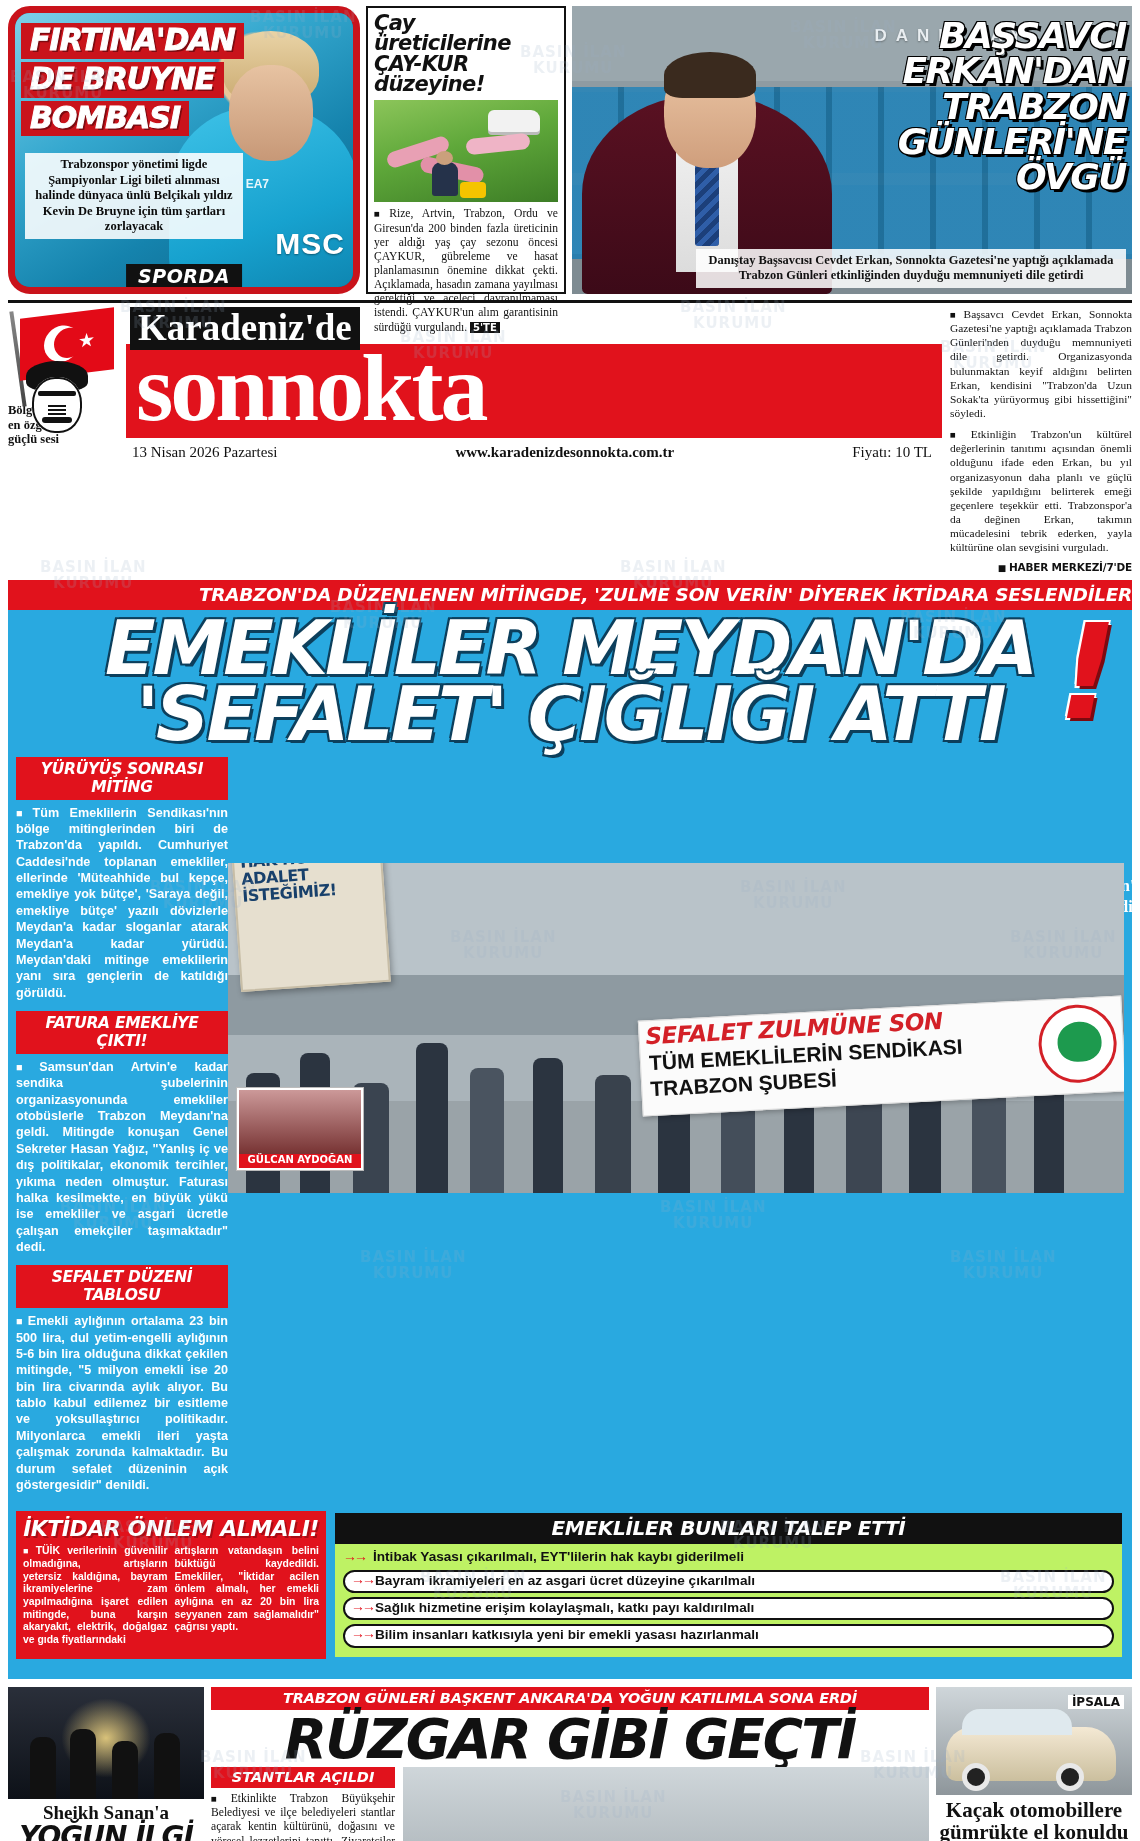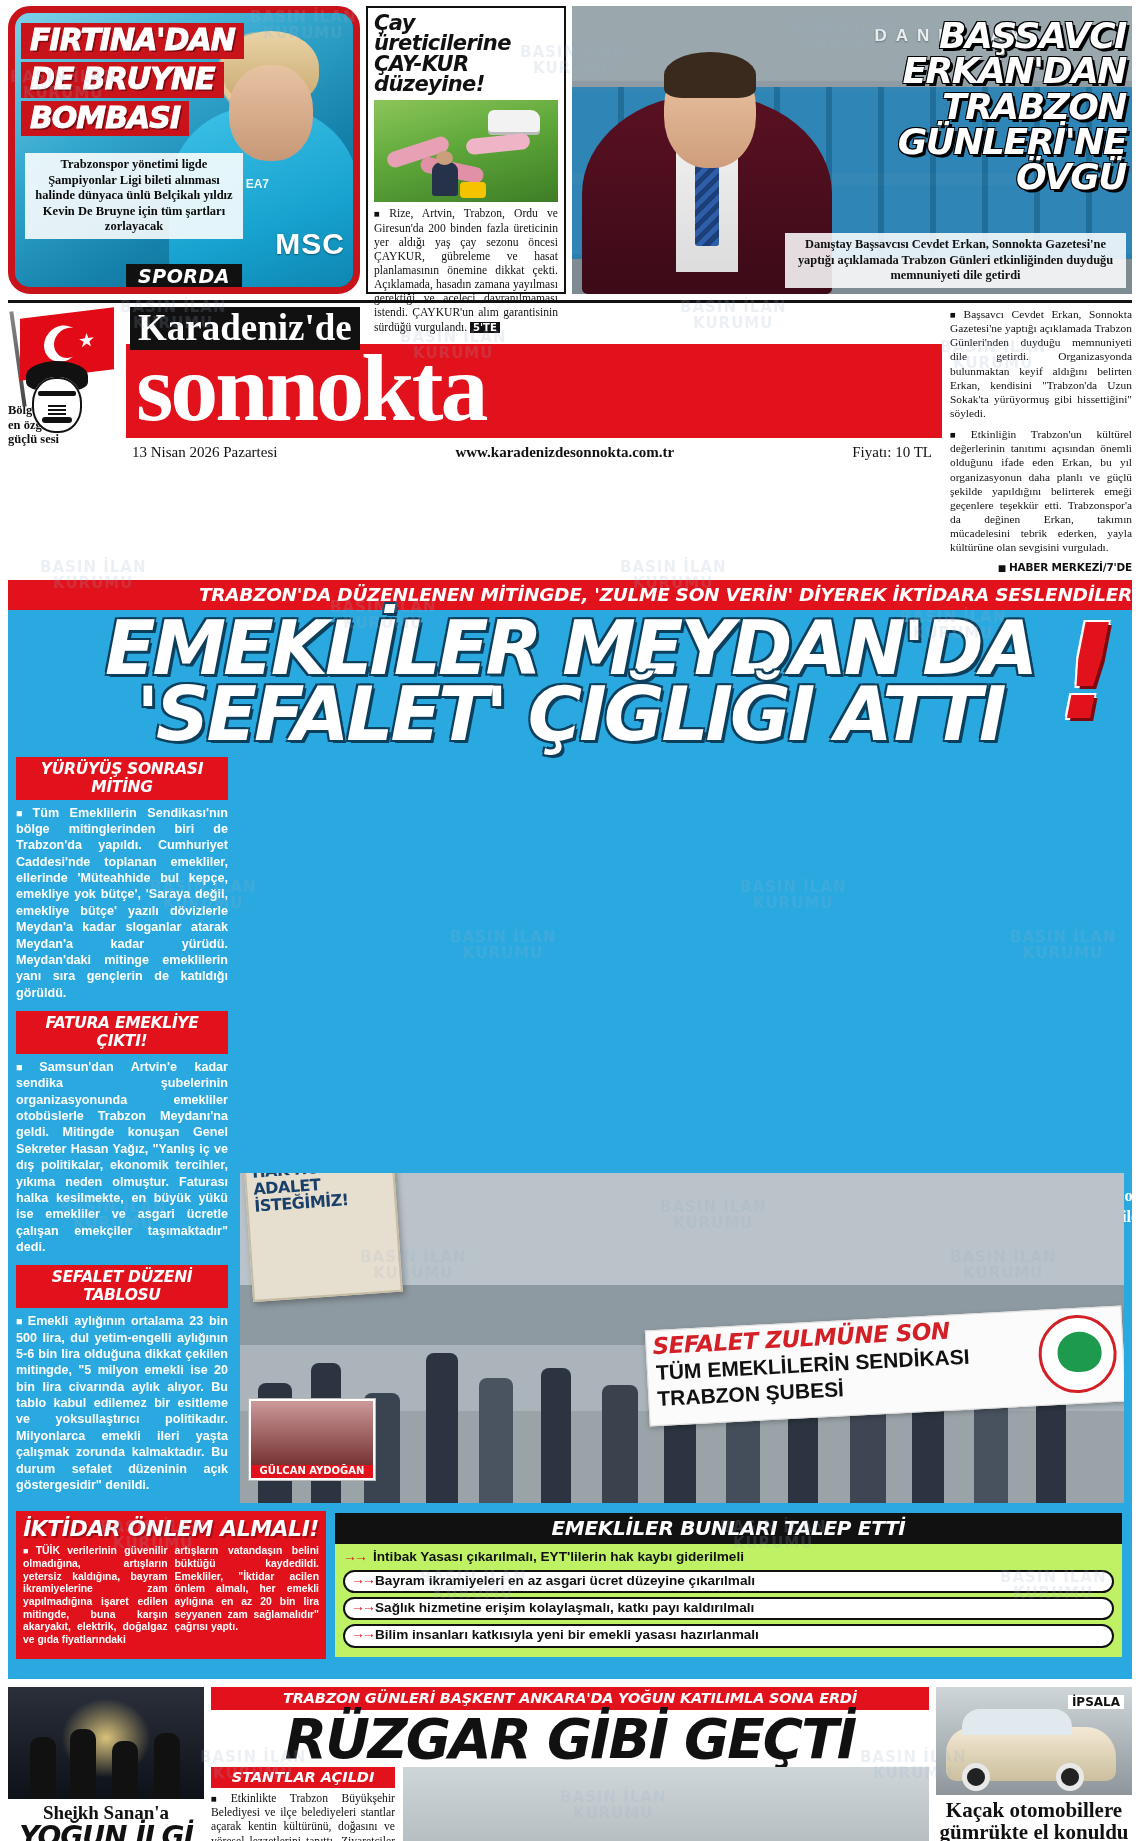--- a/index.html
+++ b/index.html
@@ -143,21 +143,21 @@
   .pros h2{
     position:absolute; right:6px; top:12px; width:330px; text-align:right;
   }
   .pros h2 span{
     display:block; color:#fff; font-family:"DejaVu Sans",sans-serif;
     font-weight:900; font-style:italic; font-size:36px; line-height:.98;
     letter-spacing:-1.5px;
     text-shadow:3px 3px 0 #000, -1px -1px 0 #000, 1px -1px 0 #000, -1px 1px 0 #000;
   }
   .pros .deck{
-    position:absolute; right:6px; bottom:6px; width:341px;
+    position:absolute; right:6px; bottom:6px; width:430px;
     background:rgba(255,255,255,.86); padding:4px 7px;
     font-family:"Liberation Serif",serif; font-weight:bold; font-size:12.4px;
     line-height:1.26; text-align:center;
   }
 
   
   .masthead{ display:flex; margin-top:6px; border-top:3px solid #111; padding-top:4px; }
   .mh-left{ width:118px; position:relative; }
   .flagbox{ position:relative; width:112px; height:92px; }
   .flagpole{ position:absolute; left:8px; top:4px; width:4px; height:96px;
@@ -237,21 +237,21 @@
     background:#e1121c; color:#fff; text-align:center;
     font-family:"DejaVu Sans",sans-serif; font-weight:900; font-style:italic;
     font-size:15.5px; padding:3px 4px 4px; letter-spacing:-.3px; margin-bottom:5px;
   }
   .leftcol p{
     color:#fff; font-family:"Liberation Sans",sans-serif; font-weight:bold;
     font-size:12.6px; line-height:1.3; text-align:justify; margin-bottom:10px;
   }
   .leftcol p .sq::before{ color:#fff; }
 
-  .storybody{ display:flex; gap:12px; margin-top:10px; align-items:flex-end; }
+  .storybody{ display:flex; gap:0; margin-top:10px; align-items:flex-start; }
 
   .photozone{ flex:1; position:relative; }
   .bigphoto{
     height:330px; position:relative; overflow:hidden;
     background:linear-gradient(#b9c3c9 0 34%, #8e9aa1 34% 52%, #aab4ba 52% 72%, #9aa3a8 72% 100%);
   }
   .crowd{ position:absolute; inset:0; }
   .crowd i{ position:absolute; bottom:0; background:#2b3440; border-radius:8px 8px 0 0; }
   .banner{
     position:absolute; left:46%; top:44%; width:54%; height:96px;

